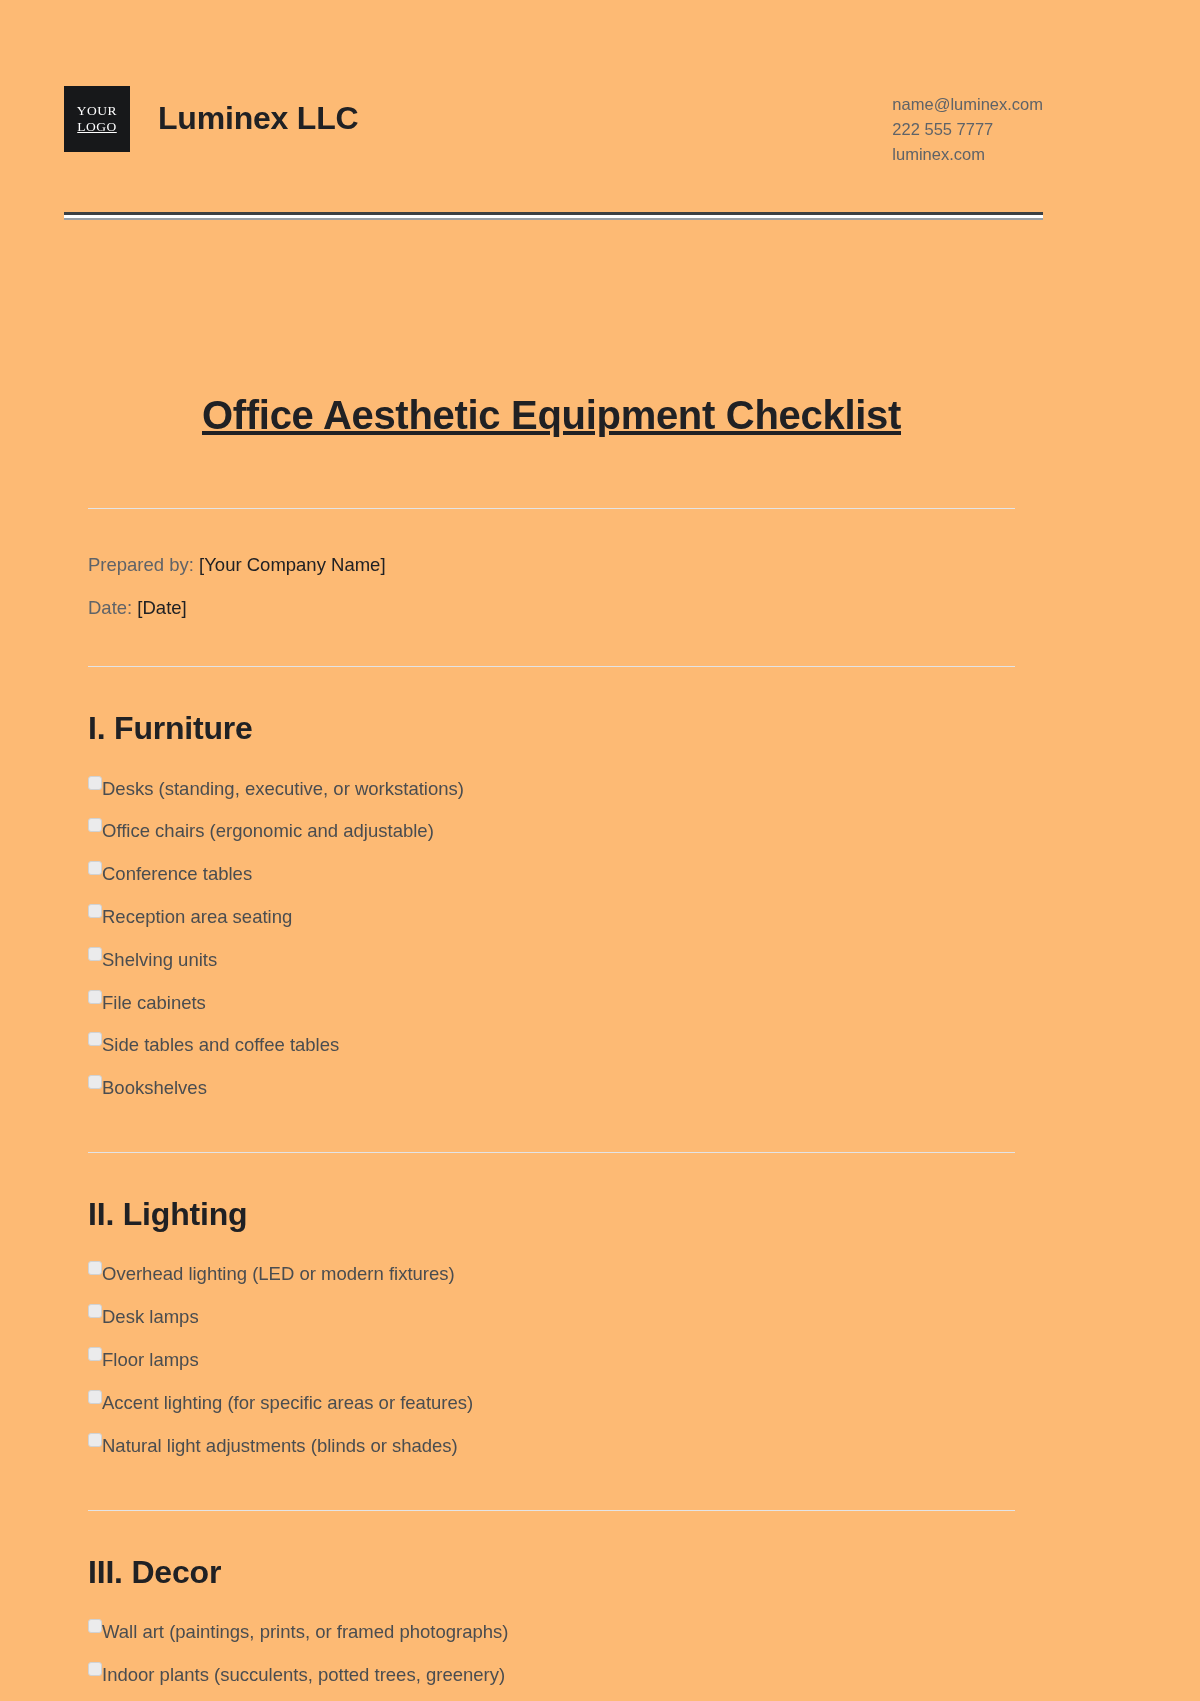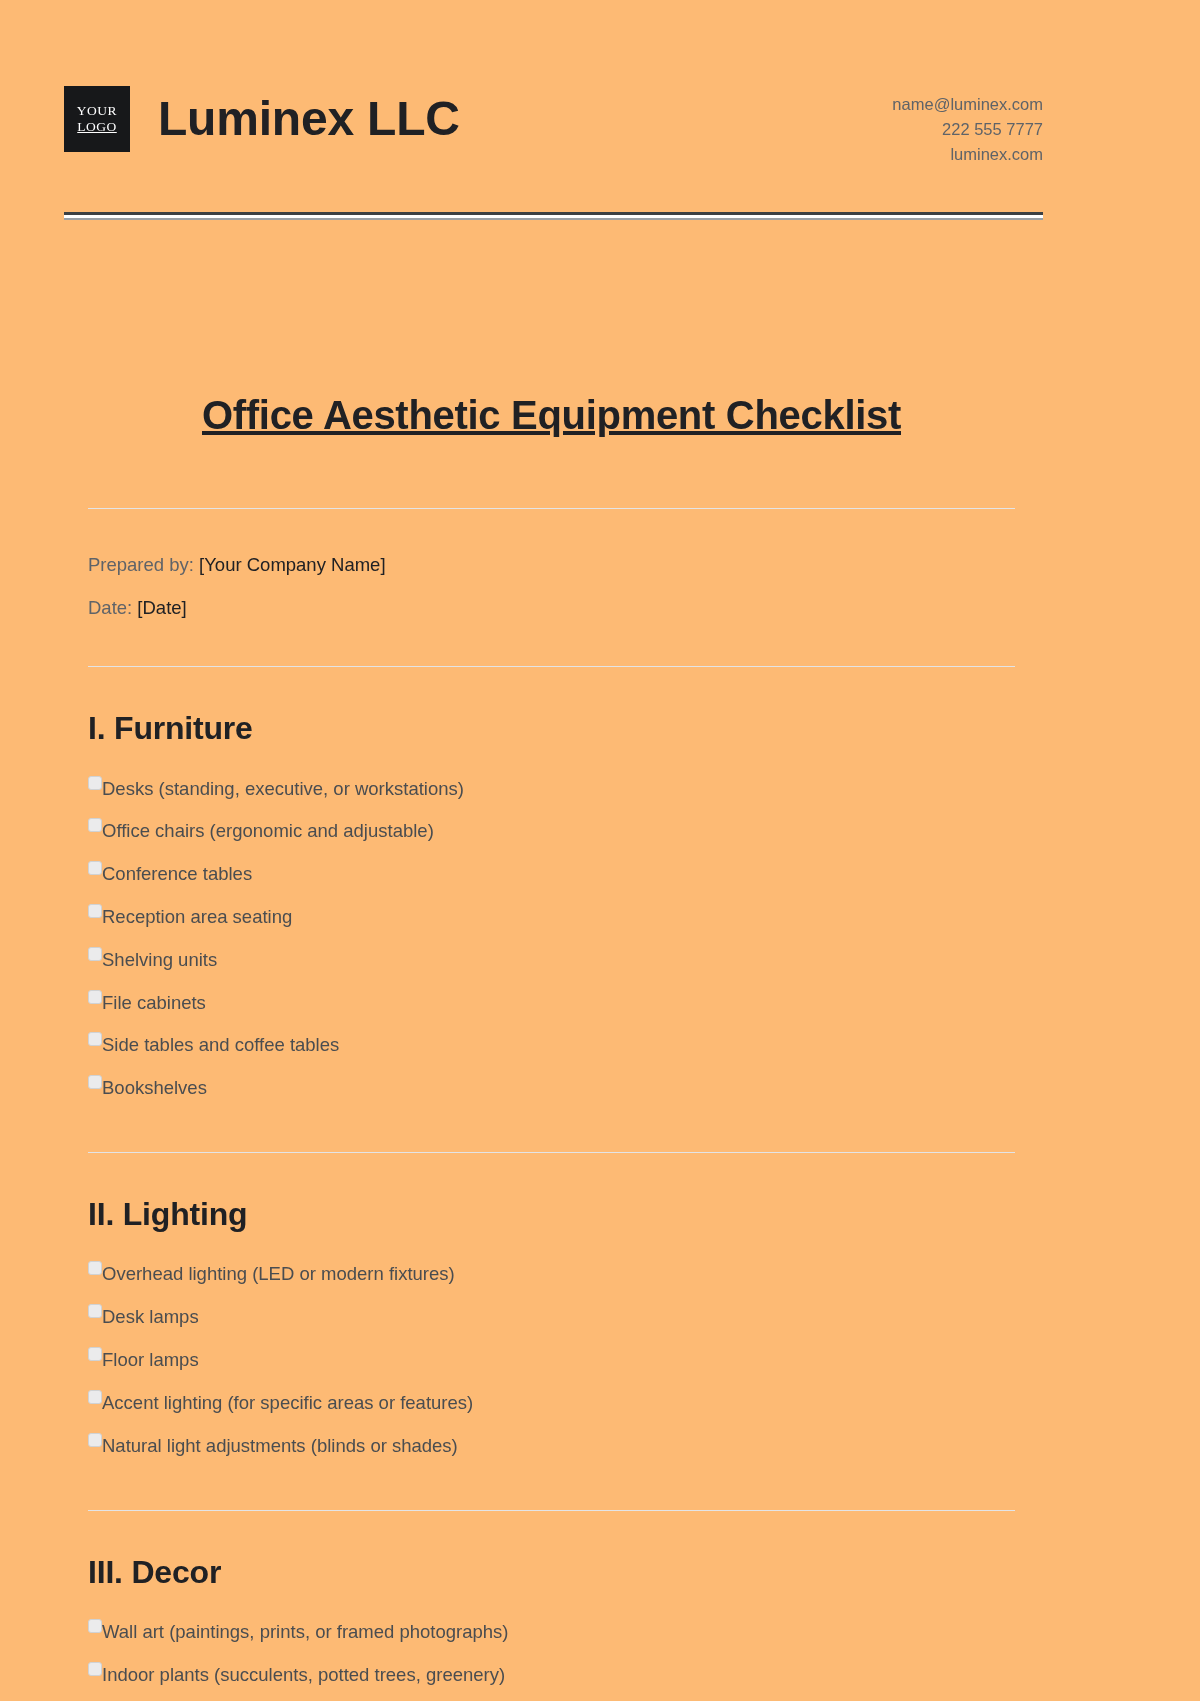--- a/index.html
+++ b/index.html
@@ -50,30 +50,30 @@
     justify-content: center;
     font-family: "Liberation Serif", serif;
     line-height: 1.18;
     letter-spacing: 0.5px;
     flex: 0 0 auto;
   }
   .logo-line1 { font-size: 13.5px; }
   .logo-line2 { font-size: 13.5px; text-decoration: underline; }
 
   .company-name {
-    font-size: 48px;
+    font-size: 32px;
     font-weight: bold;
     color: #202124;
     letter-spacing: -0.2px;
     line-height: 1.1;
     white-space: nowrap;
   }
 
   .contact {
-    text-align: right;
+    text-align: left;
     font-size: 16.5px;
     line-height: 1.5;
     color: #5f6368;
     padding-top: 6px;
     white-space: nowrap;
   }
   .contact div { display: block; }
 
   
   .header-rules {

